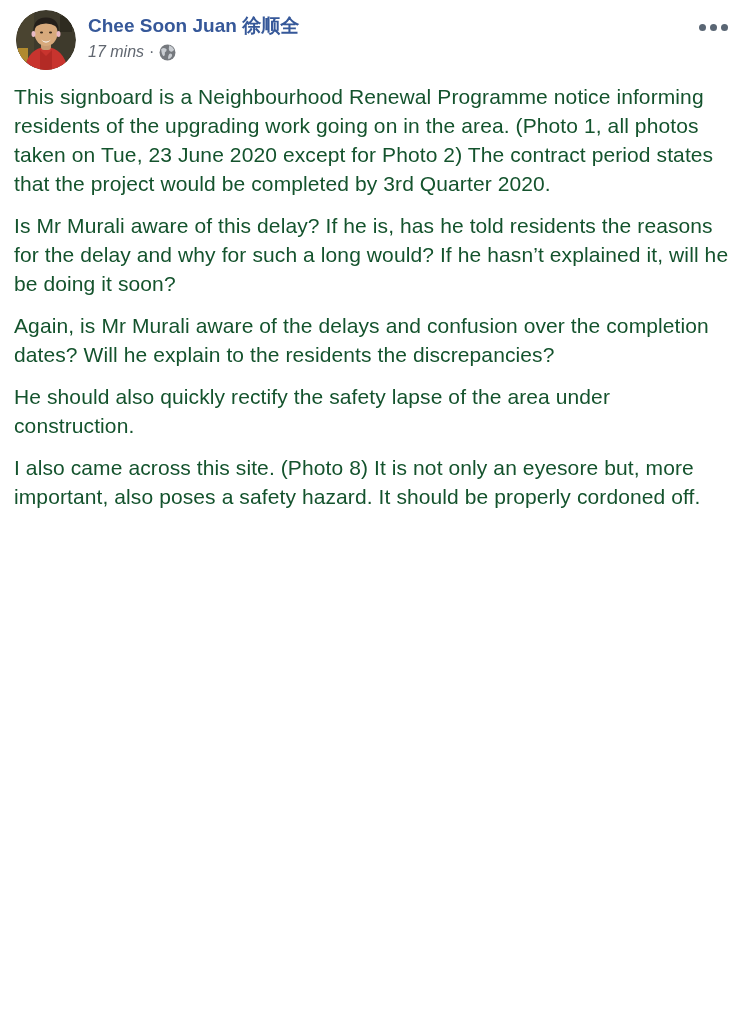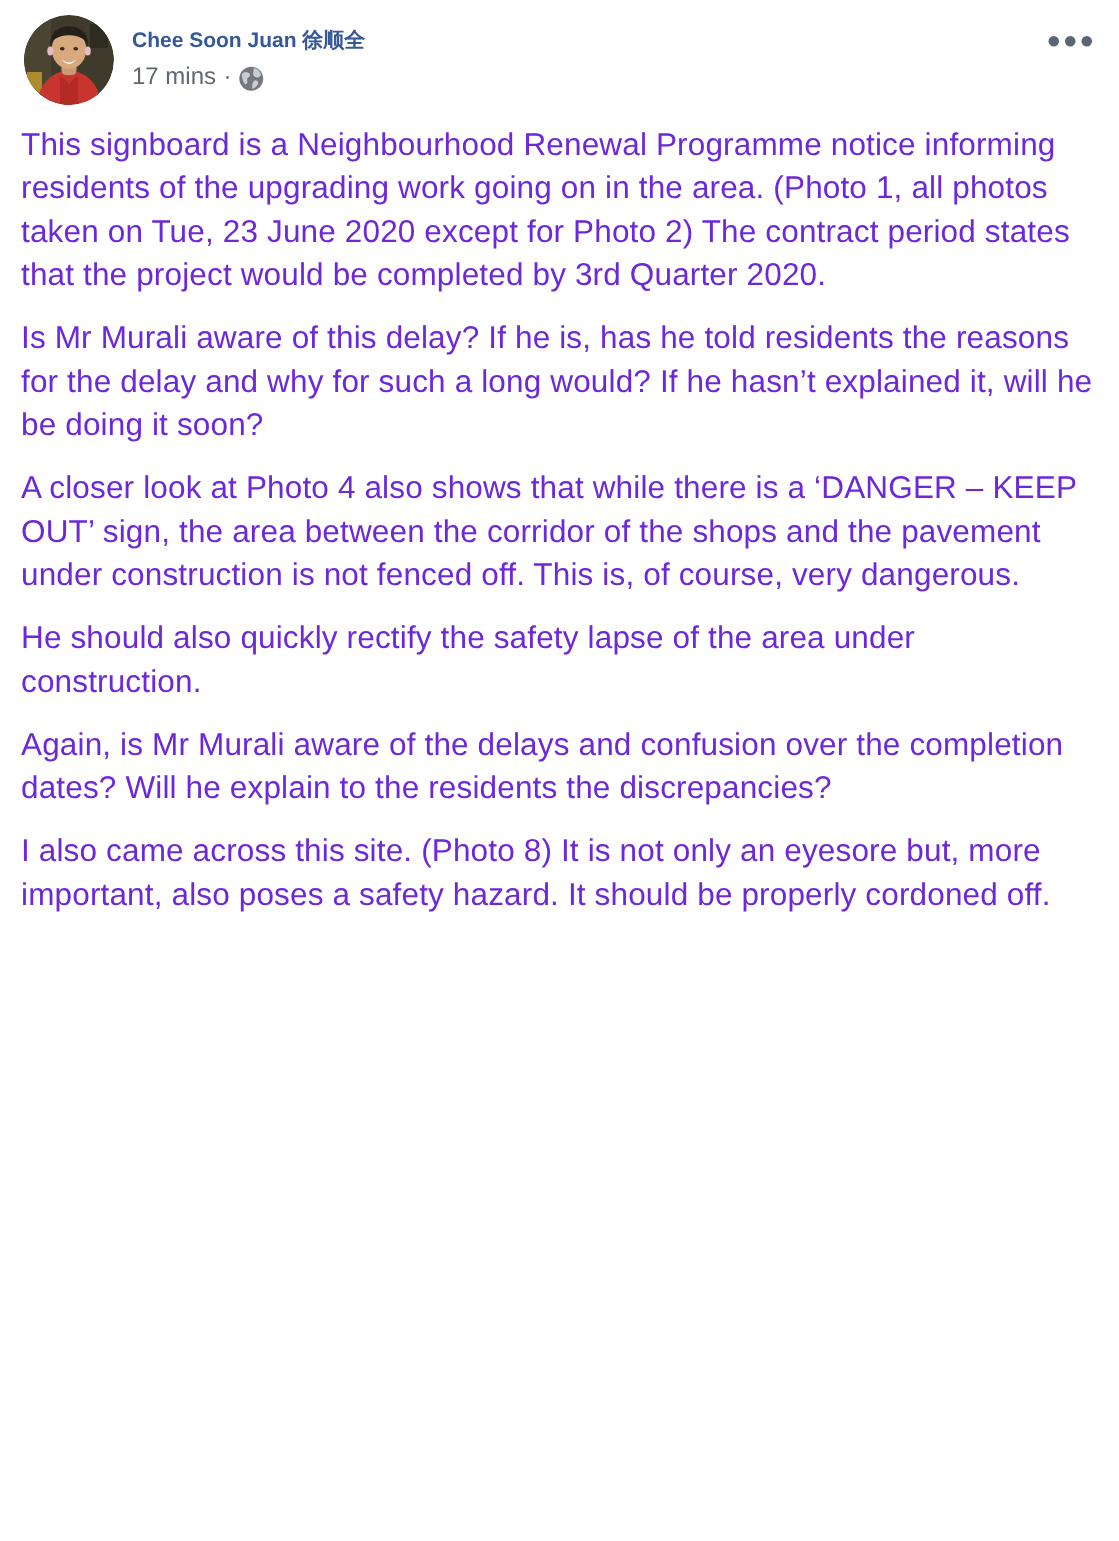--- a/index.html
+++ b/index.html
@@ -31,34 +31,34 @@
     flex-shrink: 0;
     cursor: pointer;
     display: block;
   }
   .avatar-btn svg { display: block; }
   .header-info { margin-left: 12px; padding-top: 4px; }
   .author-name {
     display: inline-block;
     color: #365899;
     font-weight: bold;
-    font-size: 14px;
+    font-size: 19px;
     line-height: 24px;
     text-decoration: none;
     cursor: pointer;
   }
   .meta-row {
     margin-top: 4px;
     display: flex;
     align-items: center;
     color: #616770;
     font-size: 16px;
     line-height: 20px;
   }
-  .timestamp { cursor: pointer; }
+  .timestamp { cursor: pointer; font-style: italic; }
   .meta-sep { margin: 0 5px; }
   .globe-icon { display: inline-flex; align-items: center; }
   .more-btn {
     position: absolute;
     top: 10px;
     right: 2px;
     display: flex;
     gap: 4px;
     padding: 6px 2px;
     cursor: pointer;
@@ -69,21 +69,21 @@
     width: 7px;
     height: 7px;
     border-radius: 50%;
     background: #5a6674;
   }
   .post-body { padding: 0 2px 0 2px; }
   .post-body p {
     margin: 0 0 13px 0;
     font-size: 21px;
     line-height: 29px;
-    color: #6d28d9;
+    color: #14532d;
     letter-spacing: 0.1px;
   }
   .post-body p:last-child { margin-bottom: 0; }
 </style>
 </head>
 <body>
 
 <div class="post">
 
   <div class="post-header">
@@ -140,19 +140,18 @@
     <button class="more-btn" aria-label="More options">
       <span class="dot"></span>
       <span class="dot"></span>
       <span class="dot"></span>
     </button>
   </div>
 
   <div class="post-body">
     <p>This signboard is a Neighbourhood Renewal Programme notice informing residents of the upgrading work going on in the area. (Photo 1, all photos taken on Tue, 23 June 2020 except for Photo 2) The contract period states that the project would be completed by 3rd Quarter 2020.</p>
     <p>Is Mr Murali aware of this delay? If he is, has he told residents the reasons for the delay and why for such a long would? If he hasn’t explained it, will he be doing it soon?</p>
-    <p>A closer look at Photo 4 also shows that while there is a ‘DANGER – KEEP OUT’ sign, the area between the corridor of the shops and the pavement under construction is not fenced off. This is, of course, very dangerous.</p>
+    <p>Again, is Mr Murali aware of the delays and confusion over the completion dates? Will he explain to the residents the discrepancies?</p>
     <p>He should also quickly rectify the safety lapse of the area under construction.</p>
-    <p>Again, is Mr Murali aware of the delays and confusion over the completion dates? Will he explain to the residents the discrepancies?</p>
     <p>I also came across this site. (Photo 8) It is not only an eyesore but, more important, also poses a safety hazard. It should be properly cordoned off.</p>
   </div>
 
 </div>
 
 </body></html>

